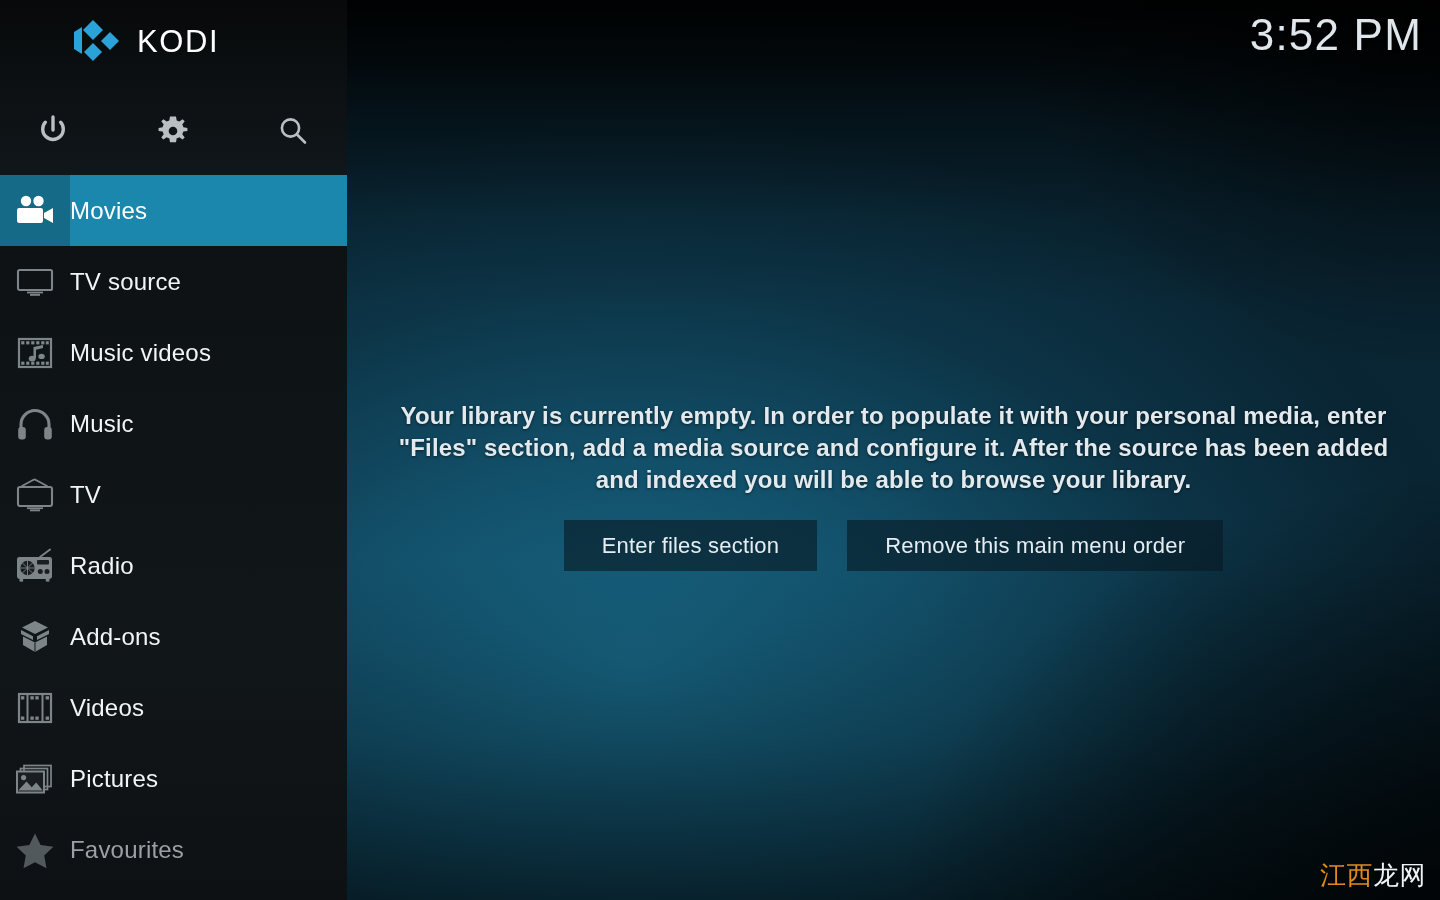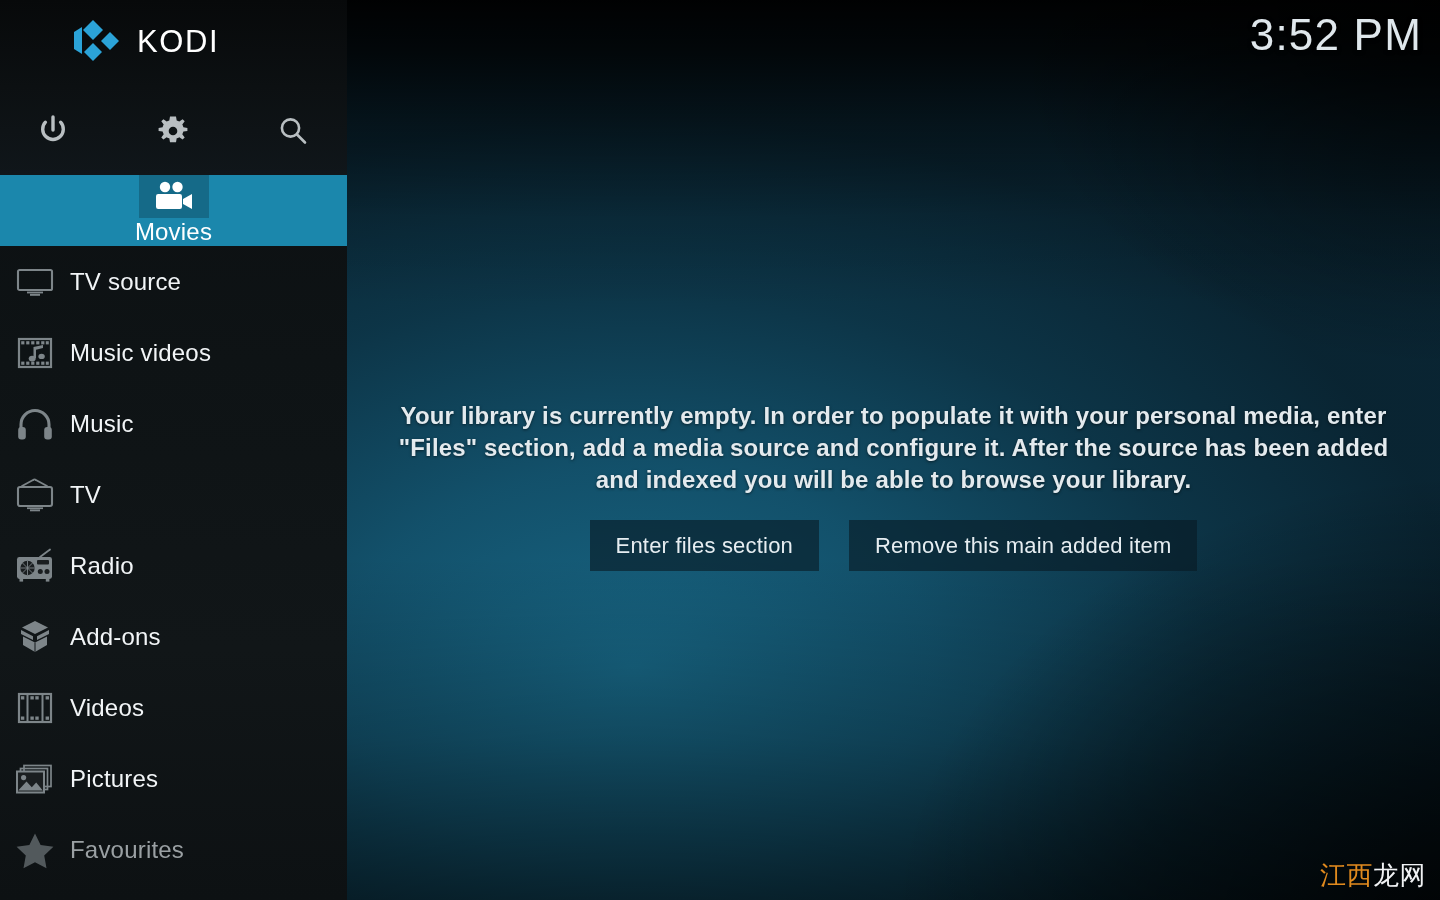--- a/index.html
+++ b/index.html
@@ -110,21 +110,20 @@
     font-size:24px; font-weight:400;
     color:#f2f5f7;
     letter-spacing:0.2px;
     white-space:nowrap;
   }
   .mi.dim .mi-label{ color:#9aa0a3; }
   .mi.dim .mi-icon svg{ opacity:0.62; }
 
   .mi.active{
     background:#1b87ac;
-    flex-direction:column;
   }
   .mi.active .mi-icon{
     background:#156a88;
   }
   .mi.active .mi-label{ color:#ffffff; }
 
   
   .main{
     position:absolute; left:347px; top:0;
     width:1093px; height:900px;
@@ -142,21 +141,21 @@
     color:#e3eaee;
     letter-spacing:0.15px;
     text-shadow:0 1px 3px rgba(0,0,0,0.55);
   }
   .btn-row{
     margin-top:24px;
     display:flex; justify-content:center; gap:30px;
   }
   .btn{
     height:51px;
-    padding:0 26px;
+    padding:0 38px;
     display:flex; align-items:center; justify-content:center;
     background:rgba(8,26,35,0.62);
     color:#e6edf1;
     font-size:22px; font-weight:400;
     letter-spacing:0.2px;
     white-space:nowrap;
     cursor:pointer;
     border:none;
     font-family:"Liberation Sans", sans-serif;
   }
@@ -392,21 +391,21 @@
       </div>
 
     </div>
   </div>
 
   <div class="main">
     <div class="empty-block">
       <div class="empty-msg">Your library is currently empty. In order to populate it with your personal media, enter "Files" section, add a media source and configure it. After the source has been added and indexed you will be able to browse your library.</div>
       <div class="btn-row">
         <button class="btn">Enter files section</button>
-        <button class="btn">Remove this main added item</button>
+        <button class="btn">Remove this main menu order</button>
       </div>
     </div>
   </div>
 
   <div class="watermark">
     <span class="wm-a">江西</span><span class="wm-b">龙网</span>
   </div>
 
 </div>
 

